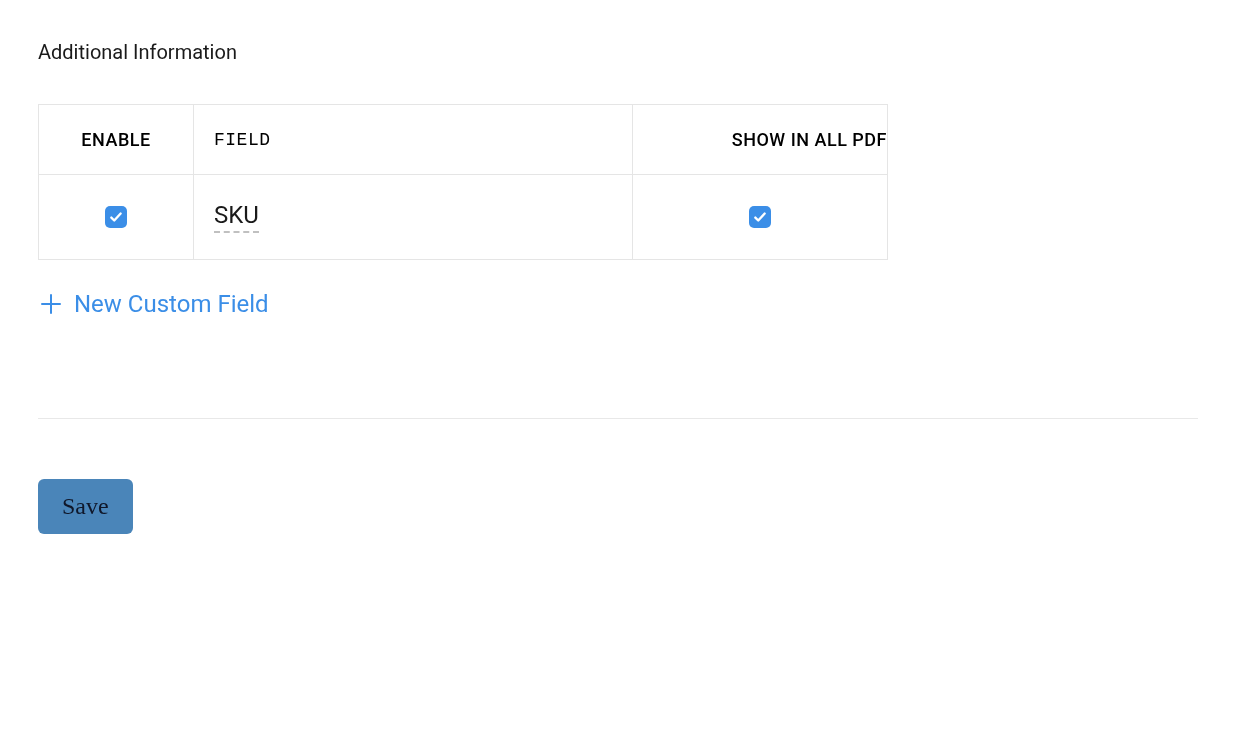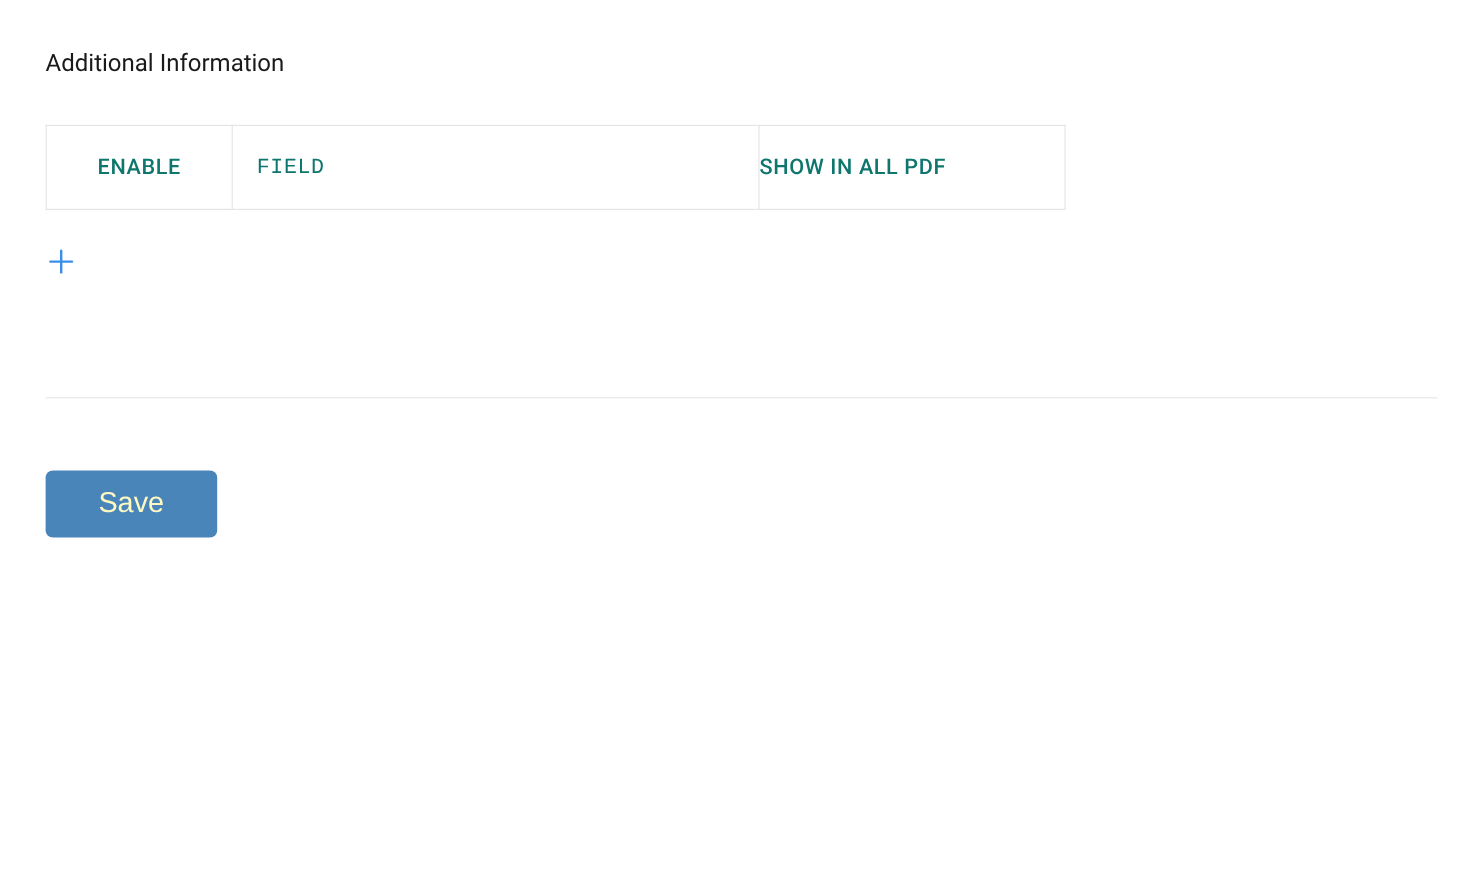--- a/index.html
+++ b/index.html
@@ -27,35 +27,35 @@
     .fields-table th,
     .fields-table td {
       border: 1px solid #e5e5e5;
       padding: 0;
       text-align: left;
     }
     .fields-table th {
       font-weight: 500;
       font-size: 18px;
       letter-spacing: 0.5px;
-      color: #0f766e;
+      color: #000000;
       height: 70px;
       vertical-align: middle;
     }
     .fields-table th.col-enable {
       width: 155px;
       text-align: center;
     }
     .fields-table th.col-field {
       padding-left: 20px;
       font-family: Liberation Mono, monospace;
     }
     .fields-table th.col-pdf {
       width: 255px;
-      text-align: left;
+      text-align: right;
     }
     .fields-table td {
       height: 85px;
       vertical-align: middle;
     }
     .fields-table td.cell-enable,
     .fields-table td.cell-pdf {
       text-align: center;
     }
     .fields-table td.cell-field {
@@ -110,55 +110,69 @@
       height: 24px;
       display: block;
     }
     .divider {
       border: none;
       border-top: 1px solid #e8e8e8;
       margin-bottom: 60px;
     }
     .save-button {
       background: #4a85b9;
-      color: #fef9c3;
+      color: #0f172a;
       border: none;
       border-radius: 6px;
       font-size: 24px;
-      padding: 14px 44px;
+      padding: 14px 24px;
       cursor: pointer;
-      font-family: Liberation Sans, sans-serif;
+      font-family: Liberation Serif, serif;
     }
   </style>
 </head>
 <body>
 
 
 
 <h2 class="section-title">Additional Information</h2>
 
 <table class="fields-table">
   <thead>
     <tr>
       <th class="col-enable">ENABLE</th>
       <th class="col-field">FIELD</th>
       <th class="col-pdf">SHOW IN ALL PDF</th>
     </tr>
   </thead>
   <tbody id="table-body">
+  <tr>
+        <td class="cell-enable"><span class="checkbox">
+            <svg viewBox="0 0 24 24" fill="none" stroke="#fff" stroke-width="4" stroke-linecap="round" stroke-linejoin="round">
+              <polyline points="4 13 9 18 20 6"></polyline>
+            </svg>
+          </span></td>
+        <td class="cell-field"><span class="field-label">SKU</span></td>
+        <td class="cell-pdf"><span class="checkbox">
+            <svg viewBox="0 0 24 24" fill="none" stroke="#fff" stroke-width="4" stroke-linecap="round" stroke-linejoin="round">
+              <polyline points="4 13 9 18 20 6"></polyline>
+            </svg>
+          </span></td>
+      </tr>
     </tbody>
 </table>
 
 <a class="new-field-link">
   <span class="plus-icon">
     <svg viewBox="0 0 24 24" fill="none" stroke="#3b8ee7" stroke-width="2" stroke-linecap="round">
       <line x1="12" y1="3" x2="12" y2="21"></line>
       <line x1="3" y1="12" x2="21" y2="12"></line>
     </svg>
   </span>
+  <span>New Custom Field</span>
 </a>
 
 <hr class="divider">
 
 <button class="save-button">Save</button>
 
 
 
 
 </body></html>

